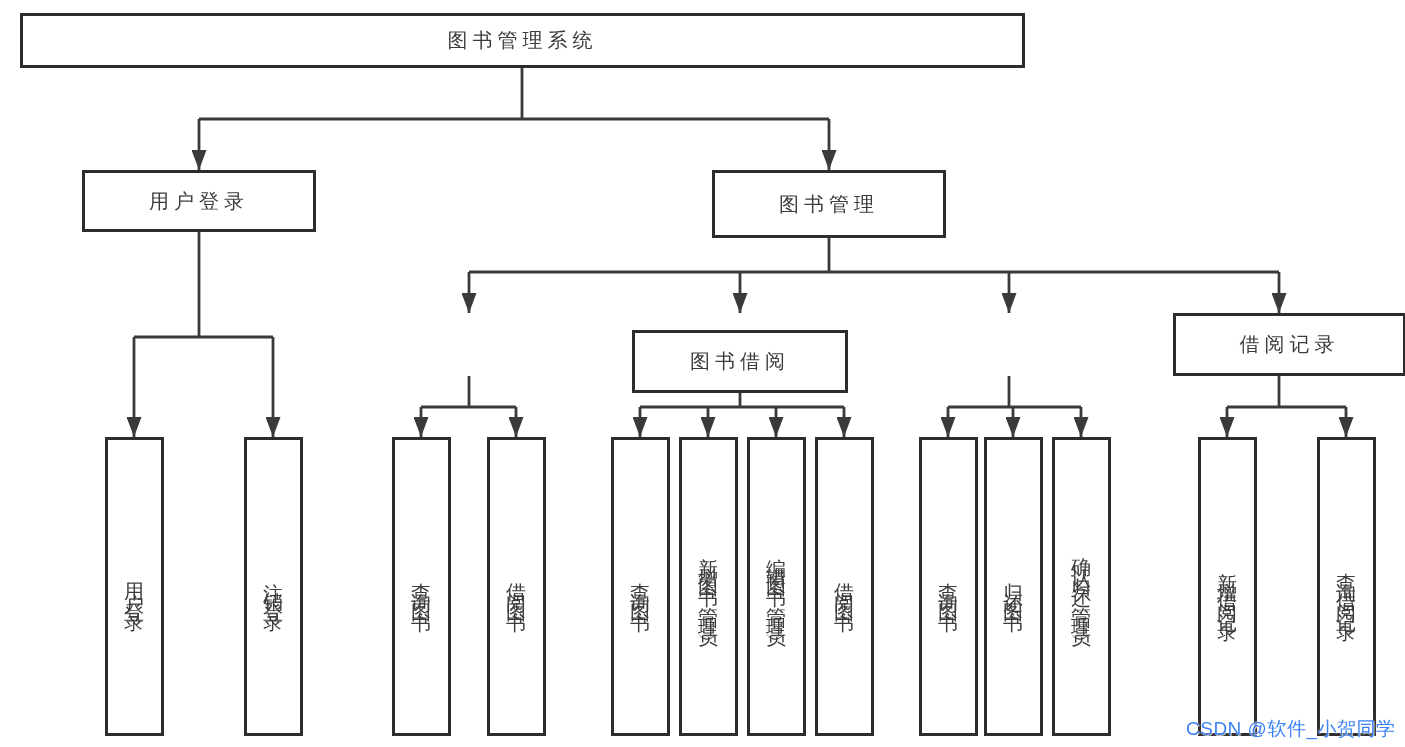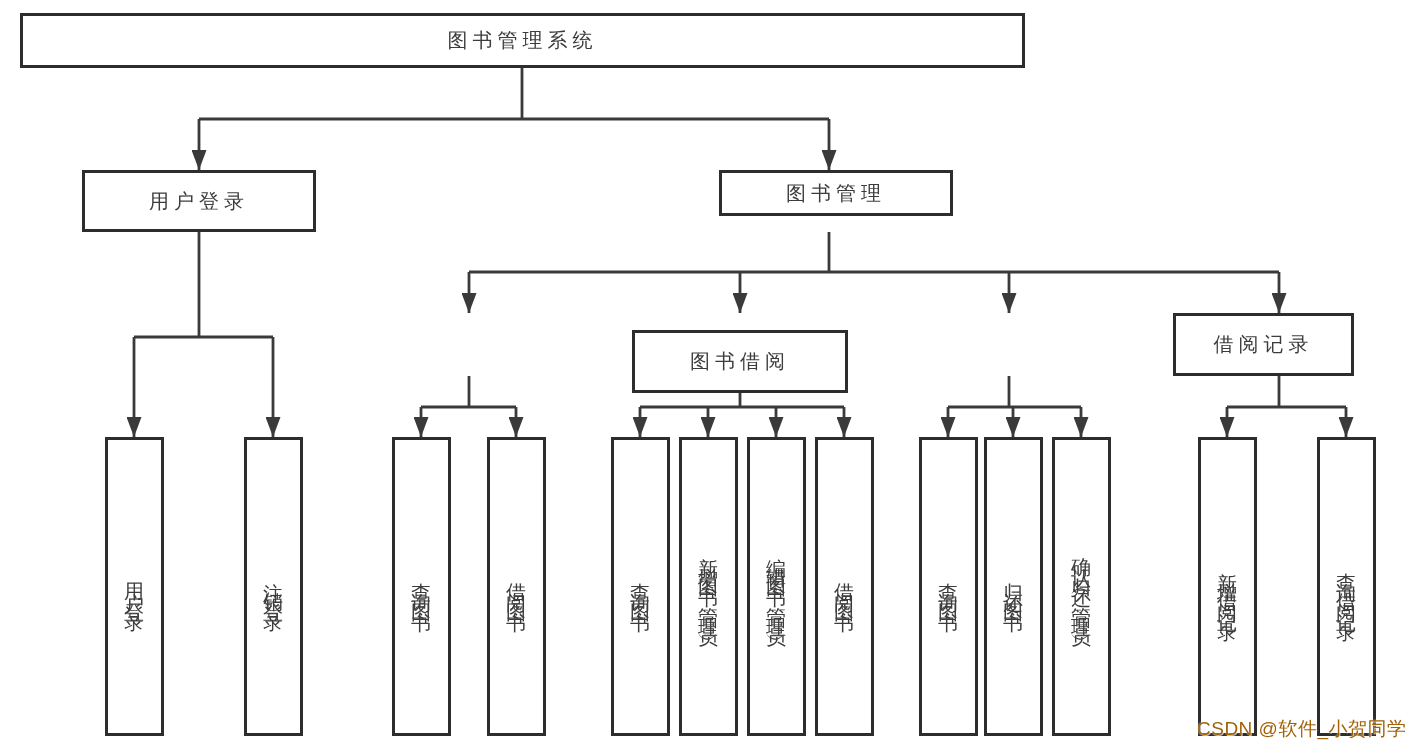--- a/index.html
+++ b/index.html
@@ -45,26 +45,25 @@
     letter-spacing: 10px;
     line-height: 1;
     color: #3c3c3c;
     white-space: nowrap;
   }
   .watermark {
     position: absolute;
     left: 1186px;
     top: 716px;
     font-size: 19px;
-    color: #a16207;
+    color: #3b82f6;
     letter-spacing: 0.5px;
     white-space: nowrap;
     z-index: 3;
     text-shadow: 0 0 2px rgba(255,255,255,0.9), 1px 1px 0 rgba(255,255,255,0.6);
-    margin-left: 11px;
   }
 </style>
 </head>
 <body>
 
 <div class="stage">
 
   <svg class="wires" width="1405" height="747" viewBox="0 0 1405 747">
     <defs>
       <marker id="ah" markerUnits="userSpaceOnUse" markerWidth="20" markerHeight="15" viewBox="0 -7.5 20 15" refX="20" refY="0" orient="auto">
@@ -120,28 +119,28 @@
     </g>
   </svg>
 
   <div class="node hbox" style="left:20px; top:13px; width:1005px; height:55px;">
     <span>图书管理系统</span>
   </div>
 
   <div class="node hbox" style="left:82px; top:170px; width:234px; height:62px;">
     <span>用户登录</span>
   </div>
-  <div class="node hbox" style="left:712px; top:170px; width:234px; height:46px;margin-left:7px;">
+  <div class="node hbox" style="left:712px; top:170px; width:234px; height:68px;">
     <span>图书管理</span>
   </div>
 
   <div class="node hbox" style="left:632px; top:330px; width:216px; height:63px;">
     <span>图书借阅</span>
   </div>
-  <div class="node hbox" style="left:1173px; top:313px; width:181px; height:63px;">
+  <div class="node hbox" style="left:1173px; top:313px; width:233px; height:63px;">
     <span>借阅记录</span>
   </div>
 
   <div class="node vbox" style="left:105px; top:437px; width:59px; height:299px;">
     <span>用户登录</span>
   </div>
   <div class="node vbox" style="left:244px; top:437px; width:59px; height:299px;">
     <span>注销登录</span>
   </div>
 

